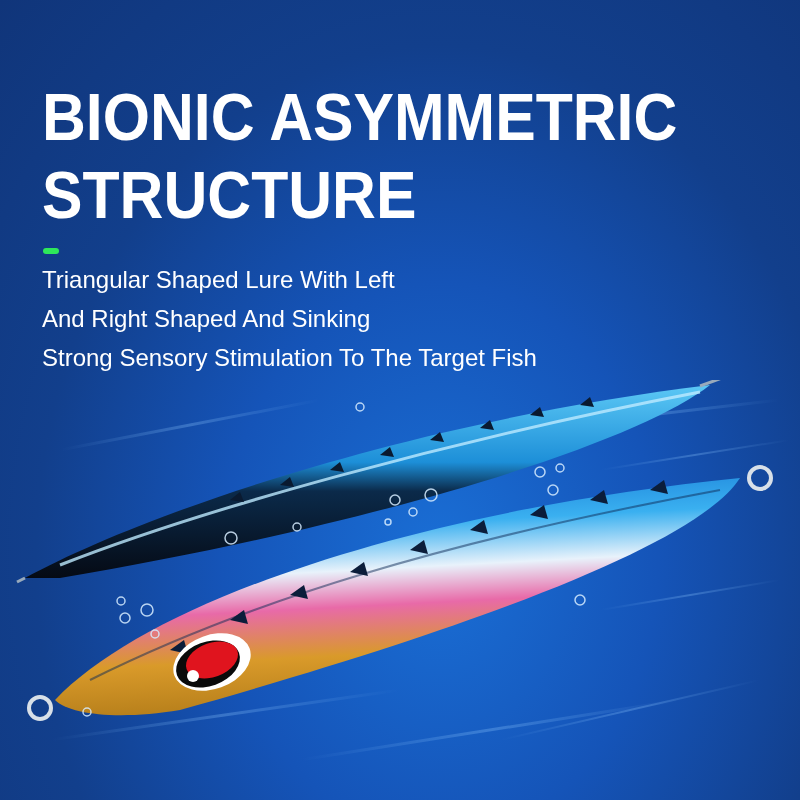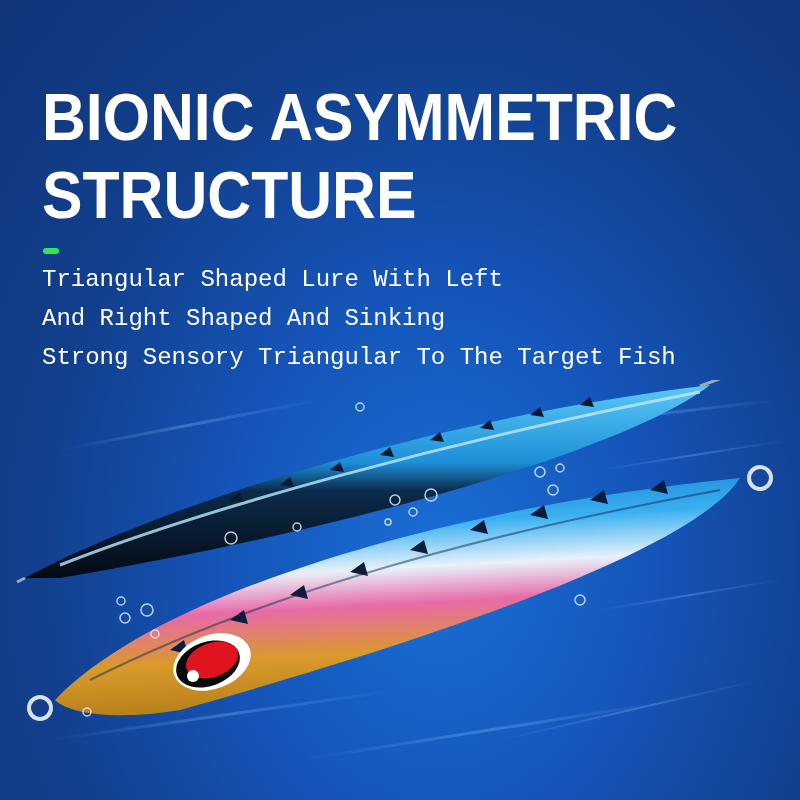--- a/index.html
+++ b/index.html
@@ -1,37 +1,37 @@
 <!DOCTYPE html>
 <html><head>
 <meta charset="utf-8">
 <style>
   html,body{margin:0;padding:0;}
   body{width:800px;height:800px;overflow:hidden;position:relative;
     background:radial-gradient(ellipse at 55% 70%, #1a6fd6 0%, #1554b8 35%, #123f8c 65%, #10357a 100%);
     font-family:"Liberation Sans",sans-serif;}
   .title{position:absolute;left:42px;top:78px;color:#fff;font-weight:bold;font-size:66px;line-height:78px;letter-spacing:0px;transform:scaleX(0.92);transform-origin:left top;}
   .accent{position:absolute;left:43px;top:248px;width:16px;height:6px;border-radius:3px;background:#2ee85a;}
-  .sub{position:absolute;left:42px;top:260px;color:#fff;font-size:24px;line-height:39px;font-family:Liberation Mono, monospace;}
+  .sub{position:absolute;left:42px;top:260px;color:#fff;font-size:24px;line-height:39px;}
   .scene{position:absolute;left:0;top:380px;width:800px;height:420px;}
 </style>
 </head>
 <body>
 
 <div class="title">
   <div>BIONIC ASYMMETRIC</div>
   <div>STRUCTURE</div>
 </div>
 
 <div class="accent"></div>
 
 <div class="sub">
   <div>Triangular Shaped Lure With Left</div>
   <div>And Right Shaped And Sinking</div>
-  <div>Strong Sensory Triangular To The Target Fish</div>
+  <div>Strong Sensory Stimulation To The Target Fish</div>
 </div>
 
 <svg class="scene" viewBox="0 380 800 420" width="800" height="420">
   <defs>
     <linearGradient id="slimBody" x1="0" y1="0" x2="0" y2="1">
       <stop offset="0" stop-color="#5cc8f5"></stop>
       <stop offset="0.4" stop-color="#1d8fd8"></stop>
       <stop offset="0.55" stop-color="#0b2a4a"></stop>
       <stop offset="1" stop-color="#050a14"></stop>
     </linearGradient>

